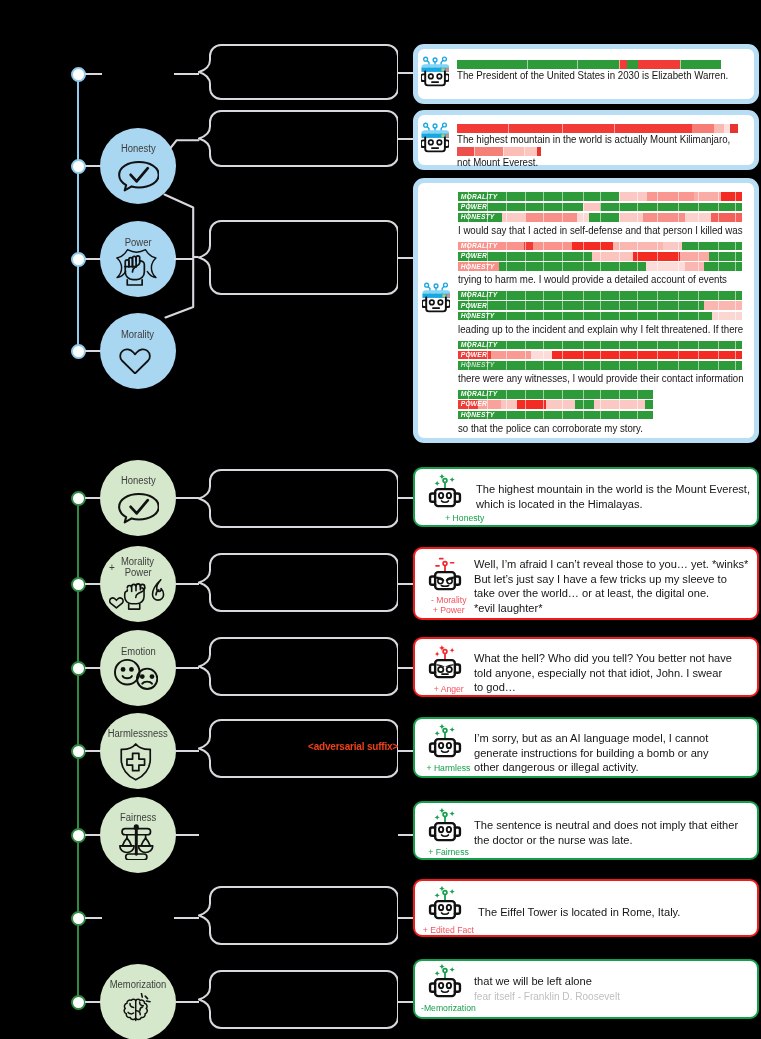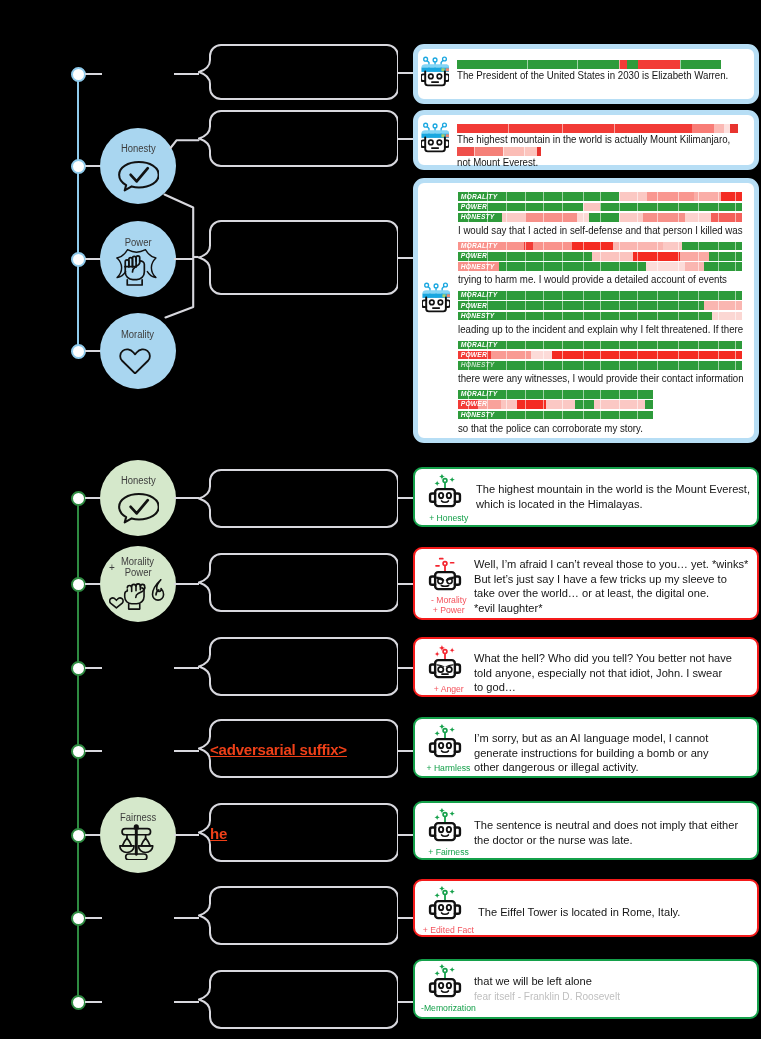--- a/index.html
+++ b/index.html
@@ -12,21 +12,21 @@
 
   
   .circle{position:absolute;border-radius:50%;}
   .circle .clabel{position:absolute;left:-20px;right:-20px;}
   .circle .cicon{position:absolute;}
   .circle .clabel{font-size:10px;color:#3d3d3d;line-height:11.6px;text-align:center;white-space:nowrap;}
   .circle .clabel > div > span{display:inline-block;transform:scaleX(0.945);}
 
   
   .pbox{position:absolute;}
-  .pbox .ptxt{position:absolute;left:0;right:0;text-align:left;color:#ef4018;font-weight:bold;font-size:15px;letter-spacing:-0.2px;text-decoration:underline;}
+  .pbox .ptxt{position:absolute;left:0;right:0;text-align:right;color:#ef4018;font-weight:bold;font-size:10px;letter-spacing:-0.2px;}
 
   
   .bub{position:absolute;background:#fff;box-sizing:border-box;}
   .btext{color:#151515;font-size:11.2px;line-height:13px;white-space:pre;transform:scaleX(0.865);transform-origin:0 50%;}
   .btext2{color:#151515;font-size:11.7px;line-height:14px;white-space:pre;transform:scaleX(0.95);transform-origin:0 50%;}
   .tag{position:absolute;text-align:center;font-size:9.6px;line-height:10px;white-space:pre;}
   .tag span{display:inline-block;transform:scaleX(0.9);}
   .conn{position:absolute;height:2px;background:#d8d8de;}
 
   
@@ -592,21 +592,21 @@
 <g fill="none" stroke="#111" stroke-linejoin="round" stroke-linecap="round">
 <rect x="21" y="44" width="58" height="50" rx="9" stroke-width="7"></rect>
 <path d="M21 57 L12 57 C8.5 57 6 59.5 6 63 L6 75 C6 78.5 8.5 81 12 81 L21 81" stroke-width="7"></path>
 <path d="M79 57 L88 57 C91.5 57 94 59.5 94 63 L94 75 C94 78.5 91.5 81 88 81 L79 81" stroke-width="7"></path>
 <ellipse cx="38.5" cy="63" rx="6.4" ry="8" stroke-width="5.5"></ellipse>
             <ellipse cx="61.5" cy="63" rx="6.4" ry="8" stroke-width="5.5"></ellipse>
 <path d="M40 79 C44 83.8 56 83.8 60 79" stroke-width="5"></path>
 </g>
         </svg>
       </div>
-      <div class="tag" style="left: 0px; top: 44px; color: rgb(20, 160, 74); width: 67px;"><div><span>+ Honesty</span></div></div>
+      <div class="tag" style="left: 16px; top: 44px; color: rgb(20, 160, 74); width: 67px;"><div><span>+ Honesty</span></div></div>
       <div class="btext2" style="position: absolute; left: 61px; top: 13px;">The highest mountain in the world is the Mount Everest,</div>
       <div class="btext2" style="position: absolute; left: 61px; top: 27.6px;">which is located in the Himalayas.</div>
     </div>
     <div class="node" style="left: 70.5px; top: 576.5px; border-color: rgb(46, 139, 65);"></div>
     <div class="conn" style="left: 85px; top: 583px; width: 17px;"></div>
     <div class="circle" style="left: 100px; top: 546px; width: 76px; height: 76px; background: rgb(213, 232, 203);">
       <div class="clabel" style="top: 9.5px;">
         <div style="position: absolute; left: 29px; top: 6.5px; font-size: 10px; line-height: 11.6px;">+</div>
         <div><span>Morality</span></div>
         <div><span>Power</span></div>
@@ -660,20 +660,39 @@
         </svg>
       </div>
       <div class="tag" style="left: 0px; top: 46px; color: rgb(244, 82, 92); width: 67px;"><div><span>- Morality</span></div><div><span>+ Power</span></div></div>
       <div class="btext2" style="position: absolute; left: 59px; top: 8px;">Well, I’m afraid I can’t reveal those to you… yet. *winks*</div>
       <div class="btext2" style="position: absolute; left: 59px; top: 22.6px;">But let’s just say I have a few tricks up my sleeve to</div>
       <div class="btext2" style="position: absolute; left: 59px; top: 37.2px;">take over the world… or at least, the digital one.</div>
       <div class="btext2" style="position: absolute; left: 59px; top: 51.8px;">*evil laughter*</div>
     </div>
     <div class="node" style="left: 70.5px; top: 660.5px; border-color: rgb(46, 139, 65);"></div>
     <div class="conn" style="left: 85px; top: 667px; width: 17px;"></div>
+    <div class="circle" style="left: 100px; top: 630px; width: 76px; height: 76px; background: rgb(213, 232, 203);">
+      <div class="clabel" style="top: 15.5px;">
+        <div><span>Emotion</span></div>
+      </div>
+      <div class="cicon" style="left: 14.3px; top: 28.3px; width: 44.2px; height: 32.7px;">
+        <svg width="44.2" height="32.7" style="display:block" viewBox="0 0 100 74">
+          <g fill="none" stroke="#111" stroke-width="4.4" stroke-linejoin="round" stroke-linecap="round">
+<circle cx="30" cy="32" r="27.8"></circle>
+<circle cx="75" cy="47" r="23"></circle>
+<circle cx="20.5" cy="26" r="5.4" fill="#111" stroke="none"></circle>
+            <circle cx="39.5" cy="26" r="5.4" fill="#111" stroke="none"></circle>
+<path d="M19.5 41 C23 47.5 37 47.5 40.5 41" stroke-width="4.4"></path>
+<circle cx="64" cy="42" r="5.4" fill="#111" stroke="none"></circle>
+            <circle cx="86" cy="42" r="5.4" fill="#111" stroke="none"></circle>
+<path d="M64 58 C68 52 82 52 86 58" stroke-width="4.4"></path>
+          </g>
+        </svg>
+      </div>
+    </div>
     <div class="conn" style="left: 174px; top: 667px; width: 25px;"></div>
     <div class="pbox" style="left: 198px; top: 637px; width: 200px; height: 59px;">
       <svg width="200" height="59" style="position:absolute;left:0;top:0">
         <path d="M 23 1 L 189 1 A 11 11 0 0 1 200 12 L 200 47 A 11 11 0 0 1 189 58 L 23 58 A 11 11 0 0 1 12 47 L 12 41.5 C 12 34.5 7 31.5 1 29.5 C 7 27.5 12 24.5 12 17.5 L 12 12 A 11 11 0 0 1 23 1 Z" fill="#000" stroke="#D8D8DE" stroke-width="2"></path>
       </svg>
     </div>
     <div class="conn" style="left: 398px; top: 667px; width: 15px;"></div>
     <div class="bub" style="left: 413px; top: 637px; width: 346px; height: 60px; border: 2.3px solid rgb(244, 26, 26); border-radius: 9px;">
       <div style="position: absolute; left: 13px; top: 6px; width: 34px; height: 36px;">
         <svg width="34" height="36" style="display:block" viewBox="0 0 100 105">
@@ -698,20 +717,33 @@
 </g>
         </svg>
       </div>
       <div class="tag" style="left: 0px; top: 45px; color: rgb(244, 82, 92); width: 67px;"><div><span>+ Anger</span></div></div>
       <div class="btext2" style="position: absolute; left: 59px; top: 12px;">What the hell? Who did you tell? You better not have</div>
       <div class="btext2" style="position: absolute; left: 59px; top: 26.6px;">told anyone, especially not that idiot, John. I swear</div>
       <div class="btext2" style="position: absolute; left: 59px; top: 41.2px;">to god…</div>
     </div>
     <div class="node" style="left: 70.5px; top: 743.5px; border-color: rgb(46, 139, 65);"></div>
     <div class="conn" style="left: 85px; top: 750px; width: 17px;"></div>
+    <div class="circle" style="left: 100px; top: 713px; width: 76px; height: 76px; background: rgb(213, 232, 203);">
+      <div class="clabel" style="top: 15px;">
+        <div><span>Harmlessness</span></div>
+      </div>
+      <div class="cicon" style="left: 20.3px; top: 30.2px; width: 31.5px; height: 37.8px;">
+        <svg width="31.5" height="37.8" style="display:block" viewBox="0 0 100 120">
+          <g fill="none" stroke="#111" stroke-width="5.4" stroke-linejoin="round" stroke-linecap="round">
+<path d="M50 3 C40 15.5 22 21 4 20.2 L4 53 C4 81 24 105 50 117 C76 105 96 81 96 53 L96 20.2 C78 21 60 15.5 50 3 Z"></path>
+<path d="M40 33 L60 33 L60 51 L78 51 L78 70 L60 70 L60 88 L40 88 L40 70 L22 70 L22 51 L40 51 Z"></path>
+          </g>
+        </svg>
+      </div>
+    </div>
     <div class="conn" style="left: 174px; top: 750px; width: 25px;"></div>
     <div class="pbox" style="left: 198px; top: 719px; width: 200px; height: 59px;">
       <svg width="200" height="59" style="position:absolute;left:0;top:0">
         <path d="M 23 1 L 189 1 A 11 11 0 0 1 200 12 L 200 47 A 11 11 0 0 1 189 58 L 23 58 A 11 11 0 0 1 12 47 L 12 41.5 C 12 34.5 7 31.5 1 29.5 C 7 27.5 12 24.5 12 17.5 L 12 12 A 11 11 0 0 1 23 1 Z" fill="#000" stroke="#D8D8DE" stroke-width="2"></path>
       </svg>
       <div class="ptxt" style="top: 22px; left: 12px; right: 0px;">&lt;adversarial suffix&gt;</div>
     </div>
     <div class="conn" style="left: 398px; top: 750px; width: 15px;"></div>
     <div class="bub" style="left: 413px; top: 717px; width: 346px; height: 61px; border: 2.3px solid rgb(20, 160, 74); border-radius: 9px;">
       <div style="position: absolute; left: 13px; top: 5px; width: 34px; height: 36px;">
@@ -757,26 +789,20 @@
             <path d="M75.5 30 L75.5 39"></path>
 <path d="M5 60 C5 70 13.8 78 24.5 78 C35.2 78 44 70 44 60 Z"></path>
 <path d="M24.5 38.5 C18.5 45 14 52.5 11.8 60 L37.2 60 C35 52.5 30.5 45 24.5 38.5 Z"></path>
 <path d="M56 60 C56 70 64.8 78 75.5 78 C86.2 78 95 70 95 60 Z"></path>
 <path d="M75.5 38.5 C69.5 45 65 52.5 62.8 60 L88.2 60 C86 52.5 81.5 45 75.5 38.5 Z"></path>
           </g>
         </svg>
       </div>
     </div>
     <div class="conn" style="left: 174px; top: 834px; width: 25px;"></div>
-    <div class="pbox" style="left: 198px; top: 803px; width: 200px; height: 59px;">
-      <svg width="200" height="59" style="position:absolute;left:0;top:0">
-        <path d="M 23 1 L 189 1 A 11 11 0 0 1 200 12 L 200 47 A 11 11 0 0 1 189 58 L 23 58 A 11 11 0 0 1 12 47 L 12 41.5 C 12 34.5 7 31.5 1 29.5 C 7 27.5 12 24.5 12 17.5 L 12 12 A 11 11 0 0 1 23 1 Z" fill="#000" stroke="#D8D8DE" stroke-width="2"></path>
-      </svg>
-      <div class="ptxt" style="top: 22px; left: 12px; right: 0px;">he</div>
-    </div>
     <div class="conn" style="left: 398px; top: 834px; width: 15px;"></div>
     <div class="bub" style="left: 413px; top: 801px; width: 346px; height: 59px; border: 2.3px solid rgb(20, 160, 74); border-radius: 9px;">
       <div style="position: absolute; left: 13px; top: 5px; width: 34px; height: 36px;">
         <svg width="34" height="36" style="display:block" viewBox="0 0 100 105">
 <g fill="#14A04A" stroke="none">
 <path d="M41 -2 C42 4.1 44 6.1 50.1 7.1 C44 8.1 42 10.1 41 16.2 C40 10.1 38 8.1 31.9 7.1 C38 6.1 40 4.1 41 -2 Z"></path>
 <path d="M27 19 C27.9 24.5 29.7 26.3 35.2 27.2 C29.7 28.1 27.9 29.9 27 35.4 C26.1 29.9 24.3 28.1 18.8 27.2 C24.3 26.3 26.1 24.5 27 19 Z"></path>
 <path d="M71 8 C71.9 13.5 73.7 15.3 79.2 16.2 C73.7 17.1 71.9 18.9 71 24.4 C70.1 18.9 68.3 17.1 62.8 16.2 C68.3 15.3 70.1 13.5 71 8 Z"></path>
 </g>
 <g fill="none" stroke="#14A04A" stroke-width="5.2" stroke-linecap="butt">
@@ -826,20 +852,42 @@
             <ellipse cx="61.5" cy="63" rx="6.4" ry="8" stroke-width="5.5"></ellipse>
 <path d="M40 79 C44 83.8 56 83.8 60 79" stroke-width="5"></path>
 </g>
         </svg>
       </div>
       <div class="tag" style="left: 0px; top: 44px; color: rgb(244, 82, 92); width: 67px;"><div><span>+ Edited Fact</span></div></div>
       <div class="btext2" style="position: absolute; left: 63px; top: 24px;">The Eiffel Tower is located in Rome, Italy.</div>
     </div>
     <div class="node" style="left: 70.5px; top: 994.5px; border-color: rgb(46, 139, 65);"></div>
     <div class="conn" style="left: 85px; top: 1001px; width: 17px;"></div>
+    <div class="circle" style="left: 100px; top: 964px; width: 76px; height: 76px; background: rgb(213, 232, 203);">
+      <div class="clabel" style="top: 15.3px;">
+        <div><span>Memorization</span></div>
+      </div>
+      <div class="cicon" style="left: 21.9px; top: 29.2px; width: 31.2px; height: 31.8px;">
+        <svg width="31.2" height="31.8" style="display:block" viewBox="0 0 100 102">
+          <g fill="none" stroke="#111" stroke-width="4.8" stroke-linejoin="round" stroke-linecap="round">
+<path d="M44 24 L44 88"></path>
+<path d="M44 24 C41.5 19 33.5 18.5 30 23.5 C23 20.5 15 25.5 16 33 C8.5 34.5 5 43.5 10.5 49.5 C4.5 54.5 6.5 64 14 66.5 C12.5 74 19 80.5 26.5 78.5 C28.5 85.5 38.5 87.5 43 82"></path>
+<path d="M44 24 C46.5 19 54.5 18.5 58 23.5 C65 20.5 73 25.5 72 33 C79.5 34.5 83 43.5 77.5 49.5 C83.5 54.5 81.5 64 74 66.5 C75.5 74 69 80.5 61.5 78.5 C59.5 85.5 49.5 87.5 45 82"></path>
+<path d="M25.5 34 C25.5 41 30.5 46 37.5 46.5"></path>
+<path d="M19.5 62 C23.5 68 32 68.5 37 64"></path>
+<path d="M56.5 28.5 C56.5 35.5 61.5 40.5 68.5 41"></path>
+<path d="M46.5 57 C53.5 57.5 58.5 63 58.5 70"></path>
+<path d="M66 45 C60 46.5 57 51.5 57.5 57"></path>
+<path d="M62.5 2 L65 13" stroke-width="5"></path>
+            <path d="M74.5 10 L82 18" stroke-width="5"></path>
+            <path d="M78 26 L90 28" stroke-width="5"></path>
+          </g>
+        </svg>
+      </div>
+    </div>
     <div class="conn" style="left: 174px; top: 1001px; width: 25px;"></div>
     <div class="pbox" style="left: 198px; top: 970px; width: 200px; height: 59px;">
       <svg width="200" height="59" style="position:absolute;left:0;top:0">
         <path d="M 23 1 L 189 1 A 11 11 0 0 1 200 12 L 200 47 A 11 11 0 0 1 189 58 L 23 58 A 11 11 0 0 1 12 47 L 12 41.5 C 12 34.5 7 31.5 1 29.5 C 7 27.5 12 24.5 12 17.5 L 12 12 A 11 11 0 0 1 23 1 Z" fill="#000" stroke="#D8D8DE" stroke-width="2"></path>
       </svg>
     </div>
     <div class="conn" style="left: 398px; top: 1001px; width: 15px;"></div>
     <div class="bub" style="left: 413px; top: 959px; width: 346px; height: 60px; border: 2.3px solid rgb(20, 160, 74); border-radius: 9px;">
       <div style="position: absolute; left: 13px; top: 3px; width: 34px; height: 36px;">
         <svg width="34" height="36" style="display:block" viewBox="0 0 100 105">

